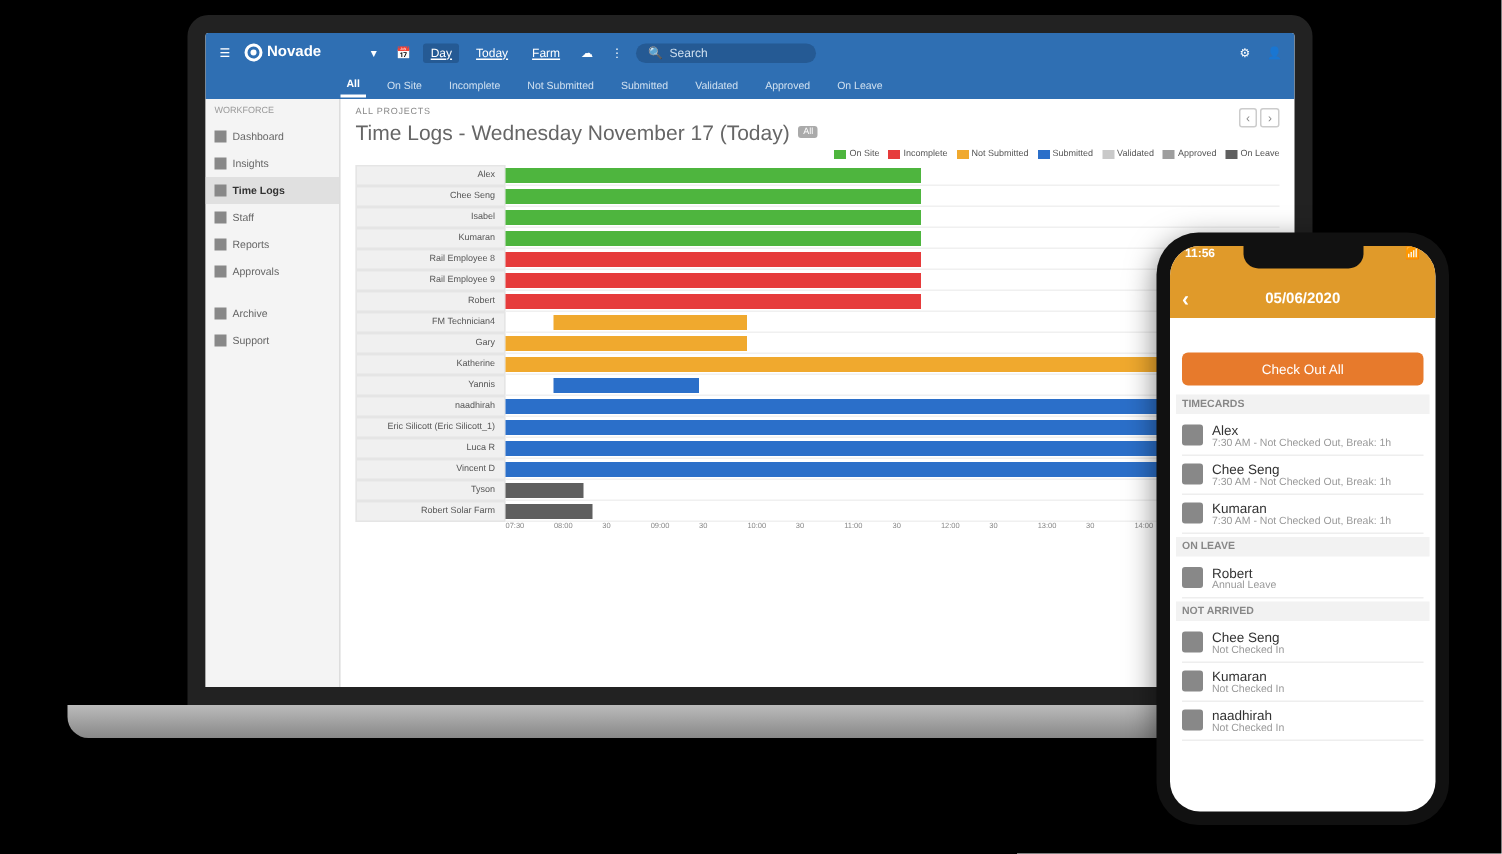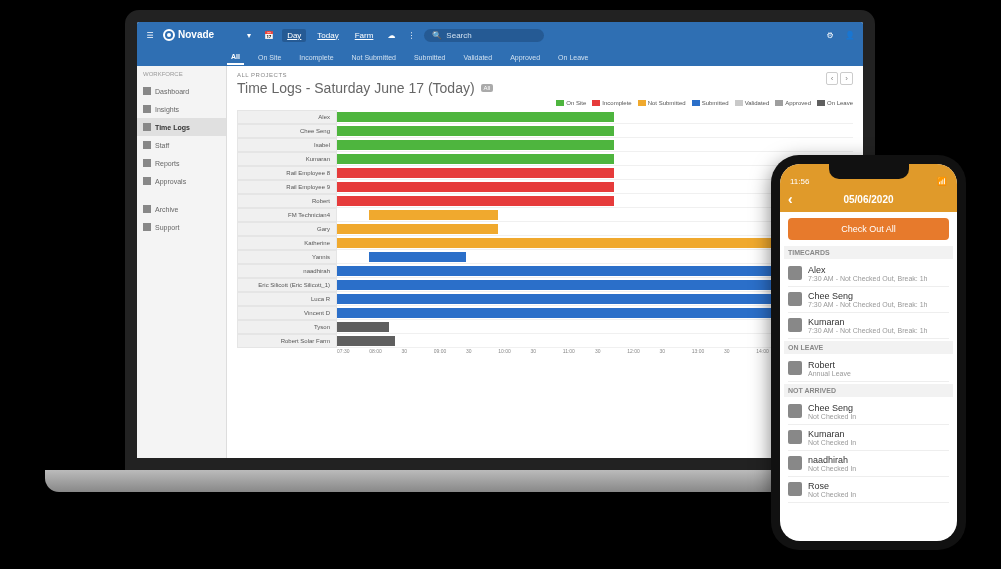--- a/index.html
+++ b/index.html
@@ -108,24 +108,24 @@
   top: 155px;
   width: 195px;
   height: 395px;
   background: #111;
   border-radius: 28px;
   padding: 9px;
   box-shadow: 0 6px 20px rgba(0,0,0,0.5);
 }
 .phone-screen { width: 100%; height: 100%; background: #fff; border-radius: 20px; overflow: hidden; position: relative; }
 .notch { position: absolute; top: 0; left: 50%; transform: translateX(-50%); width: 80px; height: 15px; background: #111; border-radius: 0 0 10px 10px; z-index: 10; }
-.phone-status { height: 22px; background: #e09a2a; display: flex; justify-content: space-between; align-items: flex-end; padding: 0 10px; font-size: 8px; color: #fff; font-weight: normal; }
+.phone-status { height: 22px; background: #e09a2a; display: flex; justify-content: space-between; align-items: flex-start; padding: 0 10px; font-size: 8px; color: #fff; font-weight: bold; }
 .phone-header { height: 26px; background: #e09a2a; display: flex; align-items: center; justify-content: center; color: #fff; font-size: 10px; font-weight: bold; position: relative; }
 .phone-back { position: absolute; left: 8px; font-size: 14px; cursor: pointer; }
-.phone-body { padding: 6px 8px; font-size: 8px; color: #333; overflow-y: auto; height: calc(100% - 48px); }
+.phone-body { padding: 6px 8px; font-size: 8px; color: #333; overflow-y: auto; height: calc(100% - 48px); margin-top: 17px; }
 .checkout-btn { background: #e77a2c; color: #fff; text-align: center; padding: 6px; border-radius: 4px; font-size: 9px; margin-bottom: 6px; cursor: pointer; }
 .phone-section { font-size: 7px; color: #888; background: #f2f2f2; padding: 3px 4px; margin: 2px -4px; font-weight: bold; }
 .phone-item { display: flex; gap: 6px; padding: 4px 0; border-bottom: 1px solid #eee; }
 .phone-item .avatar { width: 14px; height: 14px; background: #888; border-radius: 2px; margin-top: 1px; flex-shrink: 0; }
 .phone-item .name { font-size: 9px; color: #333; font-weight: 500;}
 .phone-item .sub { font-size: 7px; color: #999; }
 </style>
 </head>
 <body>
 
@@ -202,21 +202,21 @@
               <span class="nav-icon"></span>
               <span>Support</span>
             </div>
           </div>
       </div>
       <div class="main">
         <div style="display:flex;align-items:flex-start;justify-content:space-between">
           <div>
             <div class="breadcrumb">ALL PROJECTS</div>
             <div class="page-title">
-              <span>Time Logs - Saturday June 17 (Today)</span>
+              <span>Time Logs - Wednesday November 17 (Today)</span>
               <span class="badge">All</span>
             </div>
           </div>
           <div class="pager">
             <span>‹</span>
             <span>›</span>
           </div>
         </div>
         <div class="legend" id="legend">
             <span class="legend-item">
@@ -435,23 +435,16 @@
               <div class="sub">Not Checked In</div>
             </div>
           </div>
           <div class="phone-item">
             <span class="avatar"></span>
             <div>
               <div class="name">naadhirah</div>
               <div class="sub">Not Checked In</div>
             </div>
           </div>
-          <div class="phone-item">
-            <span class="avatar"></span>
-            <div>
-              <div class="name">Rose</div>
-              <div class="sub">Not Checked In</div>
-            </div>
-          </div>
         </div>
     </div>
   </div>
 </div>
 
 </body></html>

